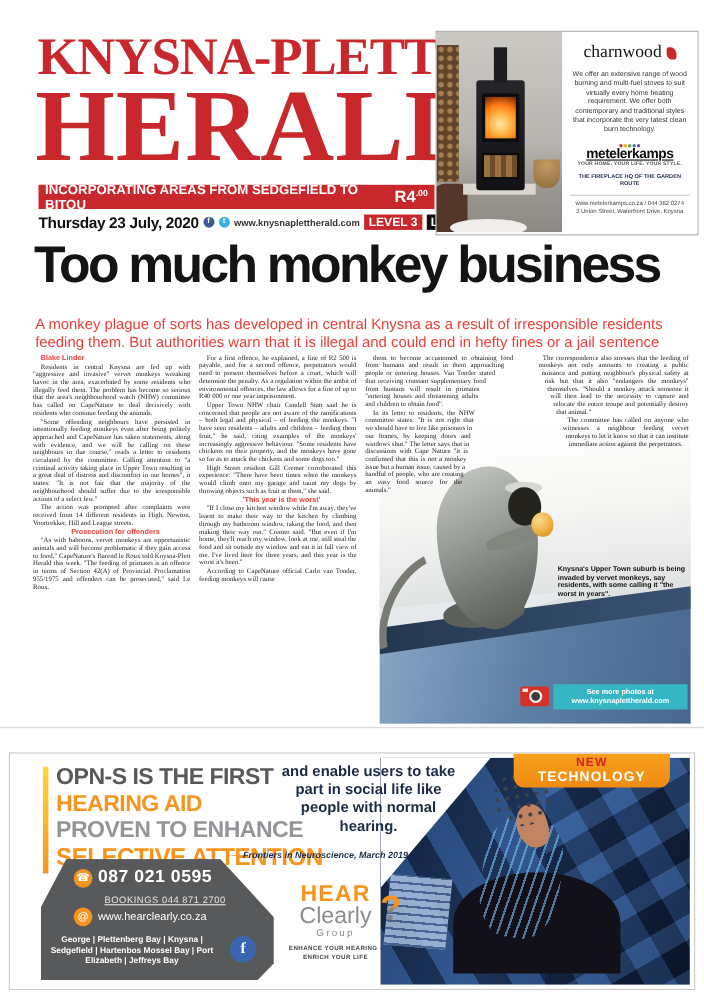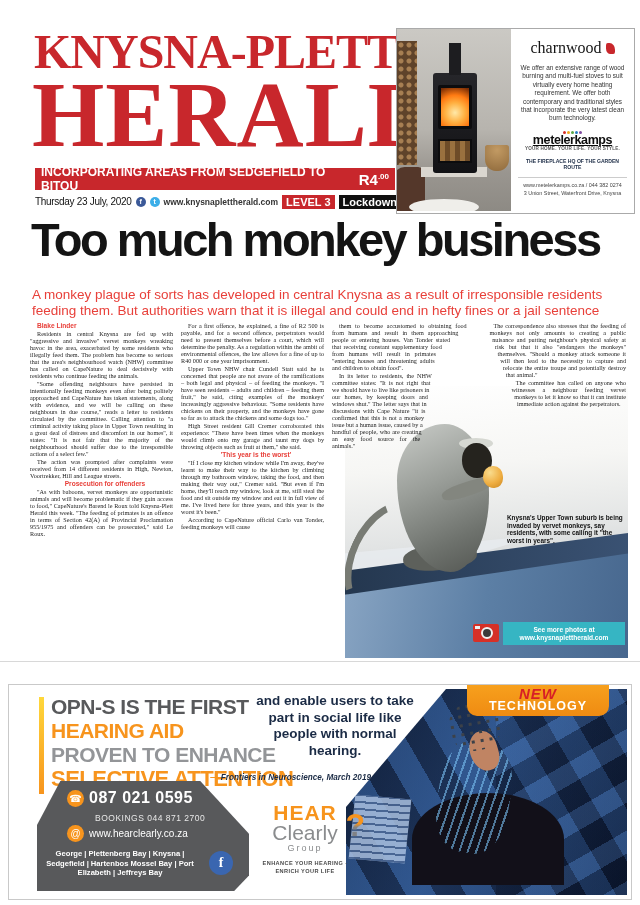--- a/index.html
+++ b/index.html
@@ -10,21 +10,21 @@
   
   .mh-t1{left:34px;top:28px;font-family:"Liberation Serif",serif;font-weight:bold;
          color:#c8272c;font-size:48px;line-height:1;letter-spacing:-1px;}
   .mh-t2{left:32px;top:68px;font-family:"Liberation Serif",serif;font-weight:bold;
          color:#c8272c;font-size:93px;line-height:1;letter-spacing:1px;}
   .mh-redbar{left:35px;top:168px;width:360px;height:22px;background:#c8272c;color:#fff;
          display:flex;align-items:center;justify-content:space-between;box-sizing:border-box;
          padding:0 6px;font-weight:bold;font-size:12px;}
   .price{font-size:15px;font-weight:bold;} .price sup{font-size:8px;}
   .mh-daterow{left:35px;top:192px;width:360px;height:19px;display:flex;align-items:center;gap:4px;}
-  .mh-date{font-weight:normal;font-size:10px;color:#111;letter-spacing:-.3px;white-space:nowrap;}
+  .mh-date{font-weight:bold;font-size:14px;color:#111;letter-spacing:-.3px;white-space:nowrap;}
   .soc{width:10px;height:10px;border-radius:50%;color:#fff;font-size:7px;font-weight:bold;
        display:flex;align-items:center;justify-content:center;flex:0 0 auto;}
   .fb{background:#3b5998;} .tw{background:#3caee8;}
   .mh-site{font-size:8.5px;color:#333;font-weight:bold;white-space:nowrap;}
   .badge{color:#fff;font-weight:bold;font-size:11px;padding:1px 4px;white-space:nowrap;}
   .lvl{background:#c8272c;margin-left:auto;} .lock{background:#101010;}
 
   
   .tr-ad{left:396px;top:28px;width:237px;height:184px;border:1px solid #aaa;background:#fff;}
   .stove-photo{position:absolute;left:0;top:0;width:114px;height:182px;overflow:hidden;
@@ -128,21 +128,21 @@
   .ad-source{position:absolute;left:150px;top:88px;width:212px;z-index:4;text-align:right;
       font-family:"Liberation Sans",sans-serif;font-style:italic;font-weight:bold;font-size:8.2px;color:#1b2b45;}
   .src-dash{color:#f7941d;}
   .gray-shape{position:absolute;left:28px;top:96px;width:212px;height:110px;background:#58595b;z-index:2;
       clip-path:polygon(11% 0,77% 0,100% 48%,100% 86%,93% 100%,0 100%,0 40%);color:#fff;}
   .crow{position:absolute;display:flex;align-items:center;gap:5px;}
   .crow1{left:30px;top:8px;} .crow2{left:58px;top:32px;} .crow3{left:30px;top:44px;}
   .ico-circle{width:17px;height:17px;border-radius:50%;background:#f7941d;color:#fff;display:flex;
       align-items:center;justify-content:center;font-size:10px;flex:0 0 auto;}
   .phone-num{font-weight:bold;font-size:16px;letter-spacing:.5px;}
-  .bookings{font-size:8.5px;color:#e8e8e8;letter-spacing:.5px;}
+  .bookings{font-size:8.5px;color:#e8e8e8;letter-spacing:.5px;text-decoration:underline;}
   .site{font-weight:normal;font-size:10px;}
   .towns{position:absolute;left:4px;top:68px;width:158px;font-weight:bold;font-size:7.6px;
       line-height:9.5px;text-align:center;}
   .fb-big{position:absolute;right:16px;top:70px;width:24px;height:24px;border-radius:50%;background:#3a66b0;
       color:#fff;font-weight:bold;font-size:14px;display:flex;align-items:center;justify-content:center;
       font-family:"Liberation Serif",serif;}
   .hc-logo{position:absolute;left:244px;top:102px;width:104px;text-align:center;z-index:2;}
   .hc-hear{color:#f7941d;font-weight:bold;font-size:21px;letter-spacing:1px;line-height:20px;margin-top:16px;}
   .hc-clearly{color:#8a8c8e;font-weight:300;font-size:21px;line-height:20px;}
   .hc-group{color:#8a8c8e;font-size:9px;letter-spacing:2px;line-height:11px;}
@@ -164,21 +164,21 @@
       background-image:radial-gradient(circle,#3c4148 1.5px,transparent 2px);background-size:9px 9px;}
   .face{position:absolute;left:124px;top:42px;width:28px;height:40px;background:#c08463;
       border-radius:50% 45% 42% 52%;transform:rotate(-16deg);}
   .wires{position:absolute;left:92px;top:52px;width:72px;height:112px;border-radius:40%;opacity:.8;
       transform:rotate(9deg);
       background:repeating-linear-gradient(100deg,rgba(120,190,240,.75) 0 2px,transparent 2px 8px);}
   .torso{position:absolute;left:66px;bottom:10px;width:152px;height:92px;background:#121019;
       border-radius:50% 50% 0 0;}
   .ad-badge{position:absolute;right:22px;top:0;width:142px;height:31px;z-index:5;text-align:center;
       background:linear-gradient(#f7a01d,#ef8b12);border-radius:0 0 10px 10px;padding-top:2px;box-sizing:border-box;}
-  .badge-new{color:#d71f26;font-weight:bold;font-size:15px;letter-spacing:1px;line-height:13px;font-style:italic;}
+  .badge-new{color:#d71f26;font-weight:bold;font-size:11px;letter-spacing:1px;line-height:13px;}
   .badge-tech{color:#fff;font-weight:bold;font-size:12.5px;letter-spacing:1px;line-height:13px;}
   .ad-strip{position:absolute;left:12px;right:12px;bottom:8px;height:17px;background:#0b0a12;z-index:5;
       clip-path:polygon(2% 0,100% 0,98% 100%,0 100%);display:flex;align-items:center;justify-content:center;
       color:#fff;font-weight:bold;font-size:7.6px;}
 </style>
 </head>
 <body>
 
 <div id="page">
 

